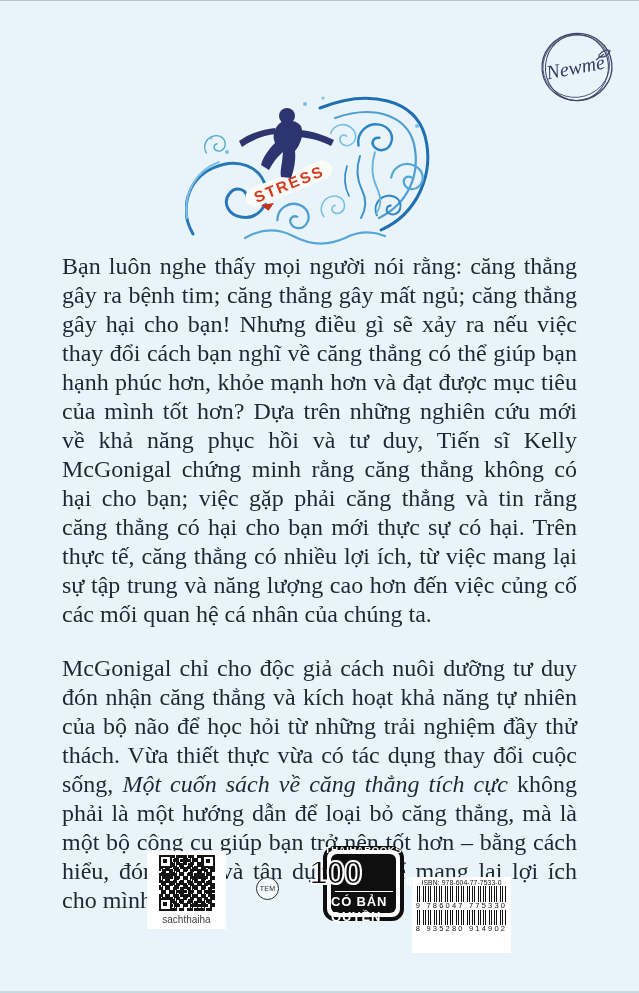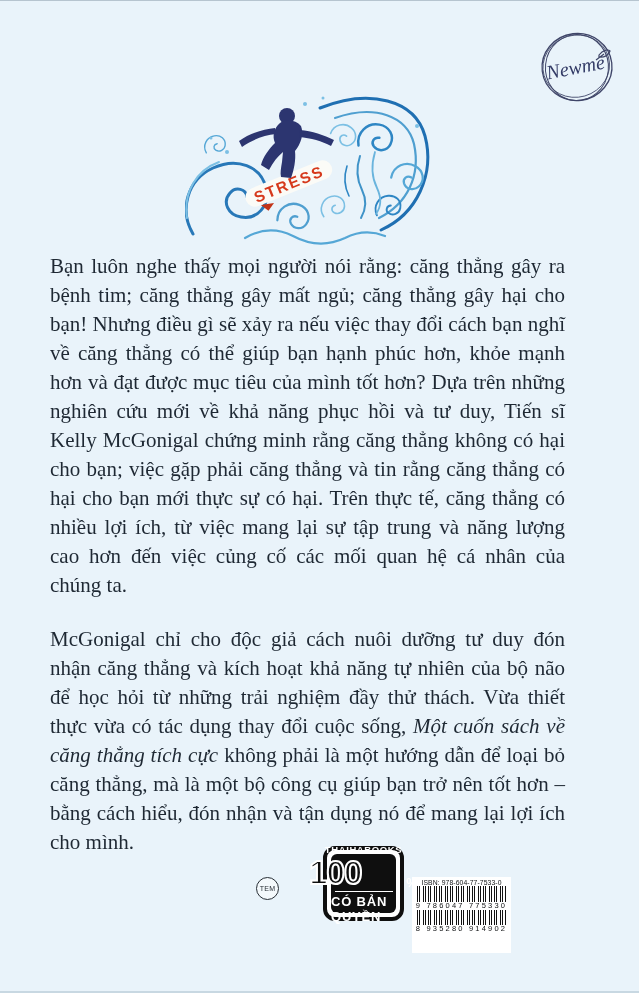--- a/index.html
+++ b/index.html
@@ -14,23 +14,23 @@
   .page::after{content:"";position:absolute;bottom:0;left:0;right:0;height:2px;background:rgba(140,165,180,.35);}
 
   
   .brand-logo{position:absolute;left:536px;top:26px;width:82px;height:82px;}
 
   
   .illustration{position:absolute;left:185px;top:86px;width:265px;height:160px;}
 
   
   .blurb{
-    position:absolute;left:50px;top:252px;width:515px;
+    position:absolute;left:62px;top:252px;width:515px;
     color:#1e2833;
-    font-size:21px;line-height:29px;
+    font-size:24px;line-height:29px;
     text-align:justify;
   }
   .blurb p{margin:0 0 25px 0;}
   .blurb i{font-style:italic;}
 
   
   .qr-card{
     position:absolute;left:147px;top:851px;width:79px;height:78px;
     background:#ffffff;display:flex;flex-direction:column;align-items:center;
   }
@@ -161,20 +161,28 @@
 
   <div class="blurb">
     <p>
       <span>Bạn luôn nghe thấy mọi người nói rằng: căng thẳng gây ra bệnh tim; căng thẳng gây mất ngủ; căng thẳng gây hại cho bạn! Nhưng điều gì sẽ xảy ra nếu việc thay đổi cách bạn nghĩ về căng thẳng có thể giúp bạn hạnh phúc hơn, khỏe mạnh hơn và đạt được mục tiêu của mình tốt hơn? Dựa trên những nghiên cứu mới về khả năng phục hồi và tư duy, Tiến sĩ Kelly McGonigal chứng minh rằng căng thẳng không có hại cho bạn; việc gặp phải căng thẳng và tin rằng căng thẳng có hại cho bạn mới thực sự có hại. Trên thực tế, căng thẳng có nhiều lợi ích, từ việc mang lại sự tập trung và năng lượng cao hơn đến việc củng cố các mối quan hệ cá nhân của chúng ta.</span>
     </p>
     <p>
       <span>McGonigal chỉ cho độc giả cách nuôi dưỡng tư duy đón nhận căng thẳng và kích hoạt khả năng tự nhiên của bộ não để học hỏi từ những trải nghiệm đầy thử thách. Vừa thiết thực vừa có tác dụng thay đổi cuộc sống, </span><i>Một cuốn sách về căng thẳng tích cực</i><span> không phải là một hướng dẫn để loại bỏ căng thẳng, mà là một bộ công cụ giúp bạn trở nên tốt hơn – bằng cách hiểu, đón nhận và tận dụng nó để mang lại lợi ích cho mình.</span>
     </p>
   </div>
 
+  <div class="qr-card">
+    <div class="qr-code">
+      <div class="finder tl"></div>
+      <div class="finder tr"></div>
+      <div class="finder bl"></div>
+    </div>
+    <div class="qr-caption">sachthaiha</div>
+  </div>
 
   <div class="tem-stamp">
     <span>TEM</span>
   </div>
 
   <div class="pub-badge">
     <div class="pub-badge-inner">
       <div class="badge-name">THAIHABOOKS</div>
       <div class="badge-100">
         <span class="badge-percent">100</span>

